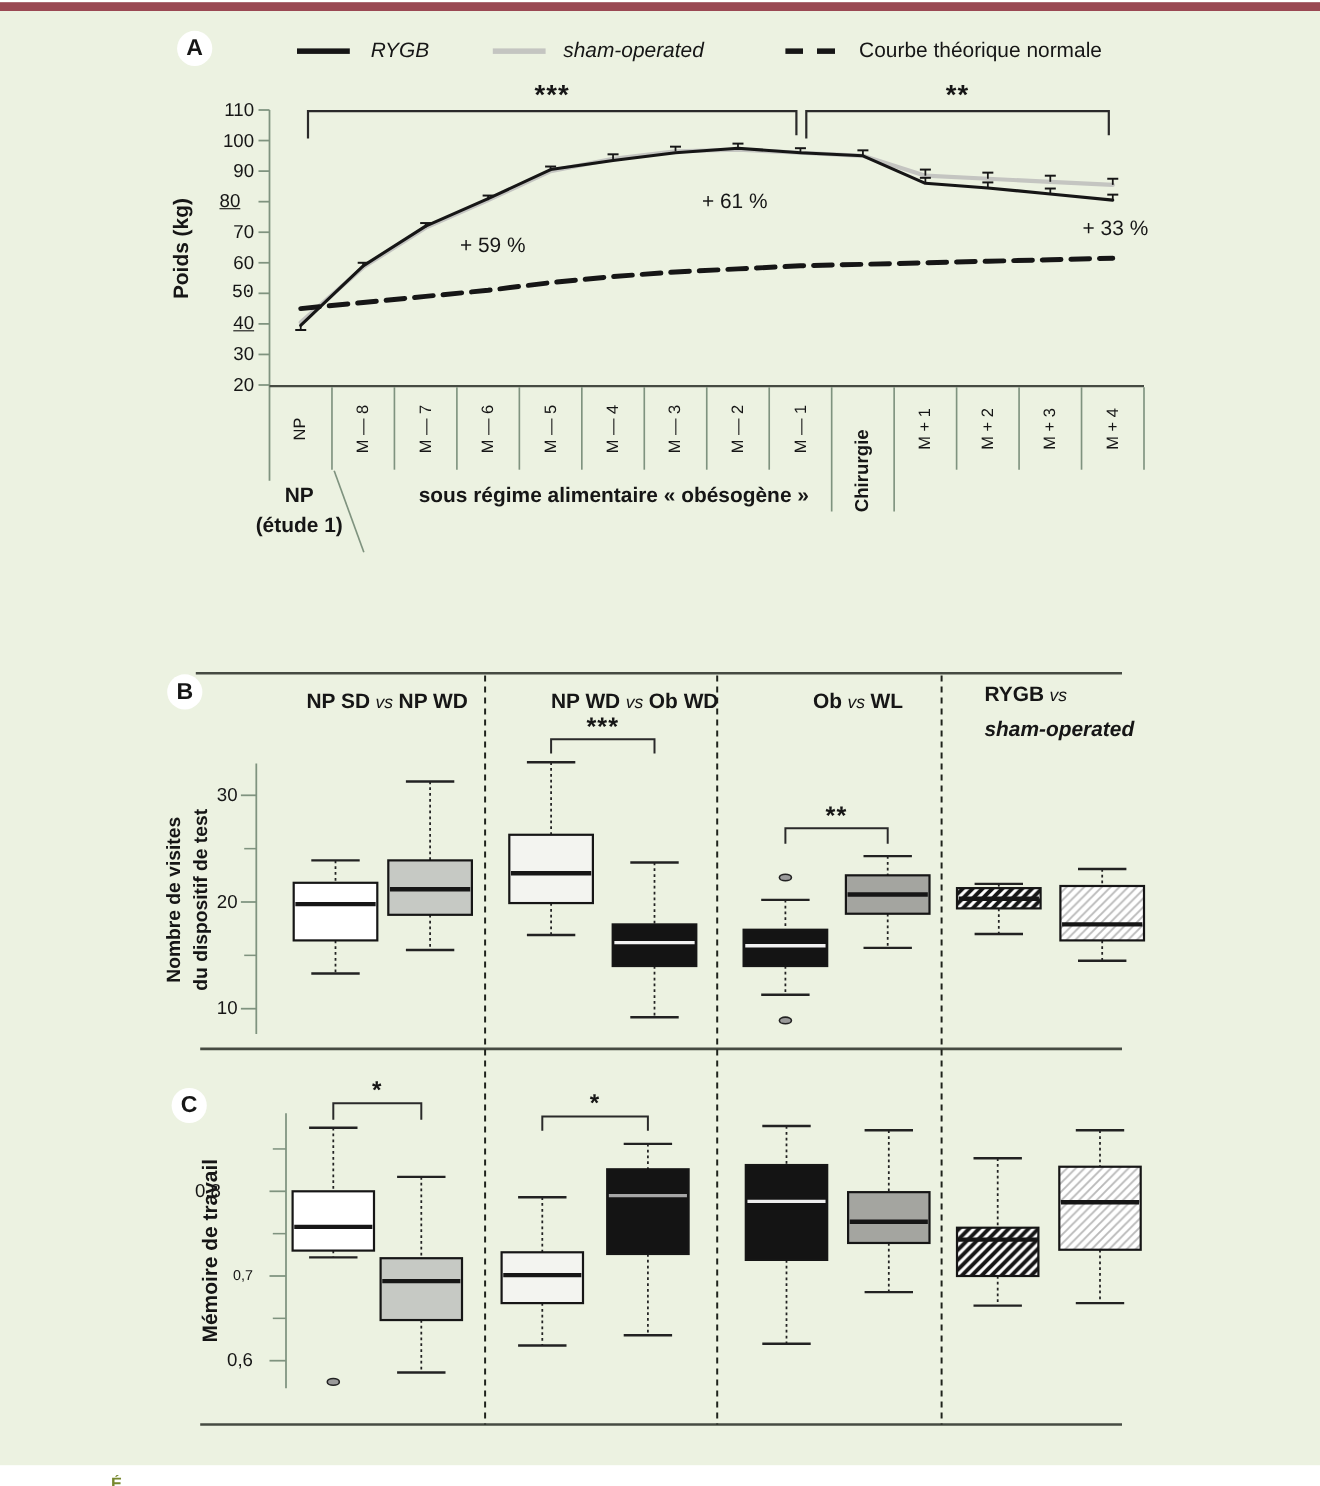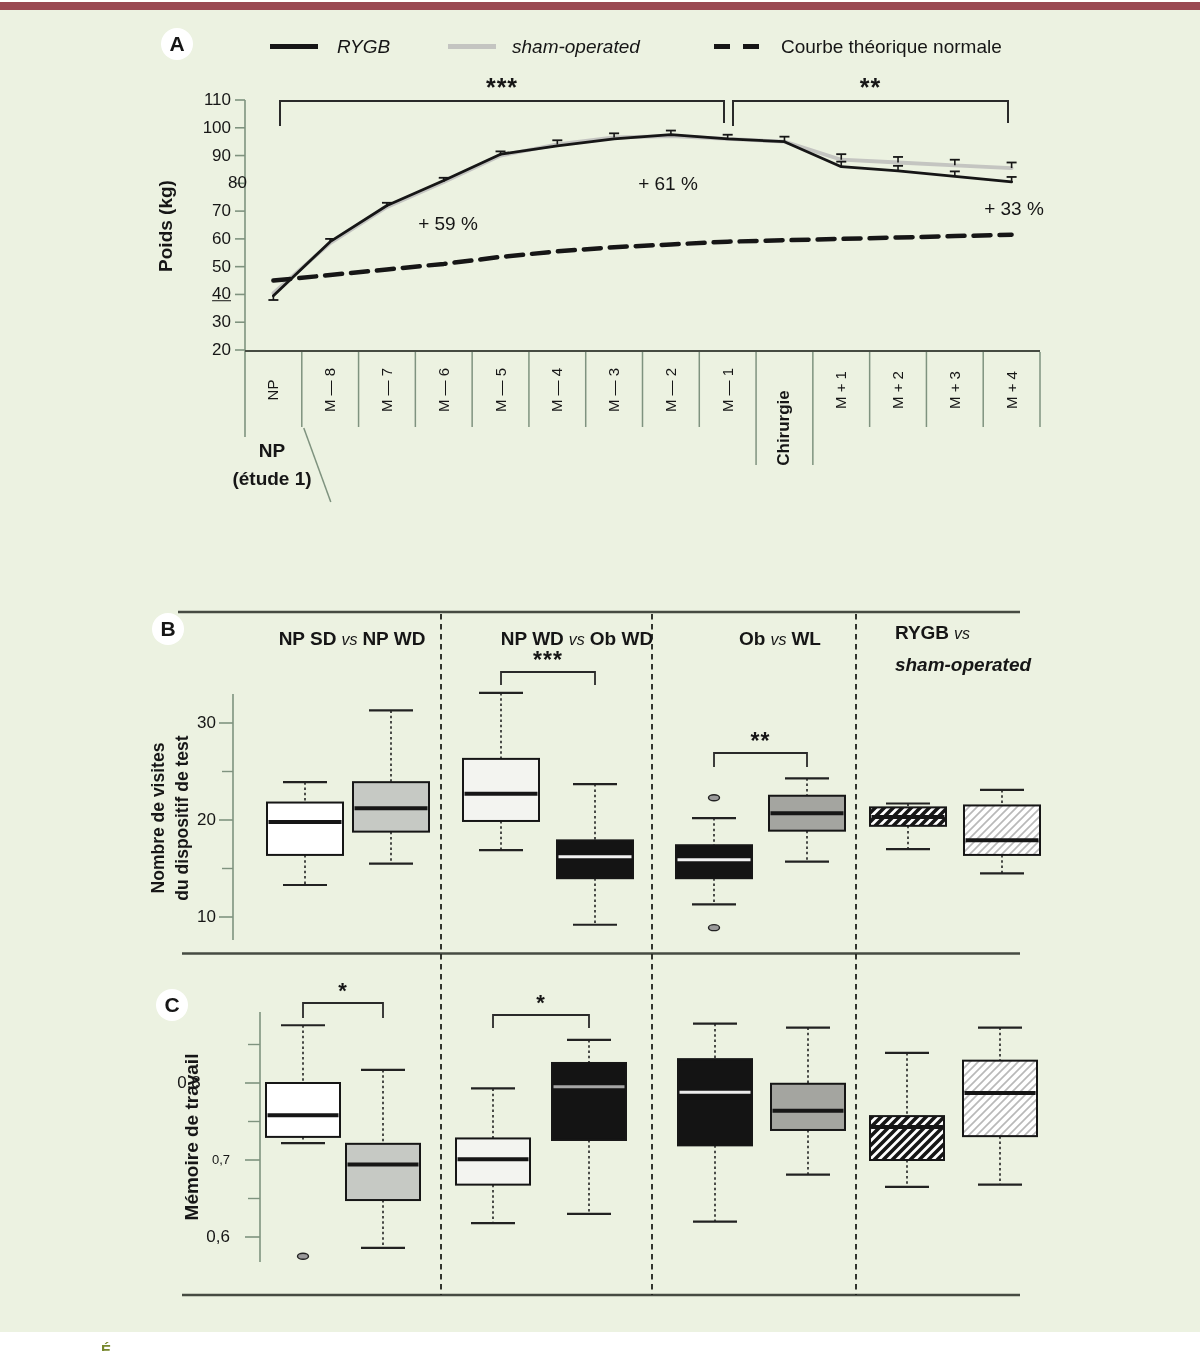--- a/index.html
+++ b/index.html
@@ -282,44 +282,45 @@
     <span style="display:block;">Nombre de visites</span>
     <span style="display:block;">du dispositif de test</span>
   </div>
   <div class="txt rot" style="left:192px;top:1137px;font-weight:bold;font-size:19px;">Mémoire de travail</div>
 
   <div class="txt grp" style="left:272px;top:437px;">
     <span>NP</span>
     <span>(étude 1)</span>
   </div>
   <div class="txt grp" style="left:558px;top:437px;">
+    <span>sous régime alimentaire « obésogène »</span>
   </div>
 
   <div class="txt hdr ctr" style="left:352px;top:639px;">
     <span>NP SD</span><span class="vs">vs</span><span>NP WD</span>
   </div>
   <div class="txt hdr ctr" style="left:577px;top:639px;">
     <span>NP WD</span><span class="vs">vs</span><span>Ob WD</span>
   </div>
   <div class="txt hdr ctr" style="left:780px;top:639px;">
     <span>Ob</span><span class="vs">vs</span><span>WL</span>
   </div>
   <div class="txt hdr ctr" style="left:963px;top:648px;line-height:31px;text-align:left;">
     <span>RYGB</span><span class="vs">vs</span><br>
     <span class="it">sham-operated</span>
   </div>
 
   <div class="capfrag" style="left:101px;top:1341px;width:16px;height:10px;font-size:15px;">É</div>
 <div class="txt" style="left: 187px; top: 350px; width: 44px; text-align: right; transform: translateY(-50%); font-size: 17px;">20</div>
     <div class="txt" style="left: 187px; top: 322.222px; width: 44px; text-align: right; transform: translateY(-50%); font-size: 17px;">30</div>
     <div class="txt" style="left: 187px; top: 294.444px; width: 44px; text-align: right; transform: translateY(-50%); font-size: 17px; text-decoration: underline;">40</div>
-    <div class="txt" style="left: 187px; top: 266.667px; width: 44px; text-align: right; transform: translateY(-50%); font-size: 17px;">50</div>
+    <div class="txt" style="left: 187px; top: 266.667px; width: 44px; text-align: right; transform: translateY(-50%); font-size: 17px; font-family: Liberation Mono, monospace;">50</div>
     <div class="txt" style="left: 187px; top: 238.889px; width: 44px; text-align: right; transform: translateY(-50%); font-size: 17px;">60</div>
     <div class="txt" style="left: 187px; top: 211.111px; width: 44px; text-align: right; transform: translateY(-50%); font-size: 17px;">70</div>
-    <div class="txt" style="left: 203px; top: 183.333px; width: 44px; text-align: right; transform: translateY(-50%); font-size: 17px;">80</div>
+    <div class="txt" style="left: 187px; top: 183.333px; width: 44px; text-align: center; transform: translateY(-50%); font-size: 17px; text-decoration: underline;">80</div>
     <div class="txt" style="left: 187px; top: 155.556px; width: 44px; text-align: right; transform: translateY(-50%); font-size: 17px;">90</div>
     <div class="txt" style="left: 187px; top: 127.778px; width: 44px; text-align: right; transform: translateY(-50%); font-size: 17px;">100</div>
     <div class="txt" style="left: 187px; top: 100px; width: 44px; text-align: right; transform: translateY(-50%); font-size: 17px;">110</div>
     <div class="txt" style="left: 273.393px; top: 390px; transform: translate(-50%, -50%) rotate(-90deg); font-size: 15px; font-weight: normal;">NP</div>
     <div class="txt" style="left: 330.179px; top: 390px; transform: translate(-50%, -50%) rotate(-90deg); font-size: 15px; font-weight: normal;">M — 8</div>
     <div class="txt" style="left: 386.964px; top: 390px; transform: translate(-50%, -50%) rotate(-90deg); font-size: 15px; font-weight: normal;">M — 7</div>
     <div class="txt" style="left: 443.75px; top: 390px; transform: translate(-50%, -50%) rotate(-90deg); font-size: 15px; font-weight: normal;">M — 6</div>
     <div class="txt" style="left: 500.536px; top: 390px; transform: translate(-50%, -50%) rotate(-90deg); font-size: 15px; font-weight: normal;">M — 5</div>
     <div class="txt" style="left: 557.321px; top: 390px; transform: translate(-50%, -50%) rotate(-90deg); font-size: 15px; font-weight: normal;">M — 4</div>
     <div class="txt" style="left: 614.107px; top: 390px; transform: translate(-50%, -50%) rotate(-90deg); font-size: 15px; font-weight: normal;">M — 3</div>

